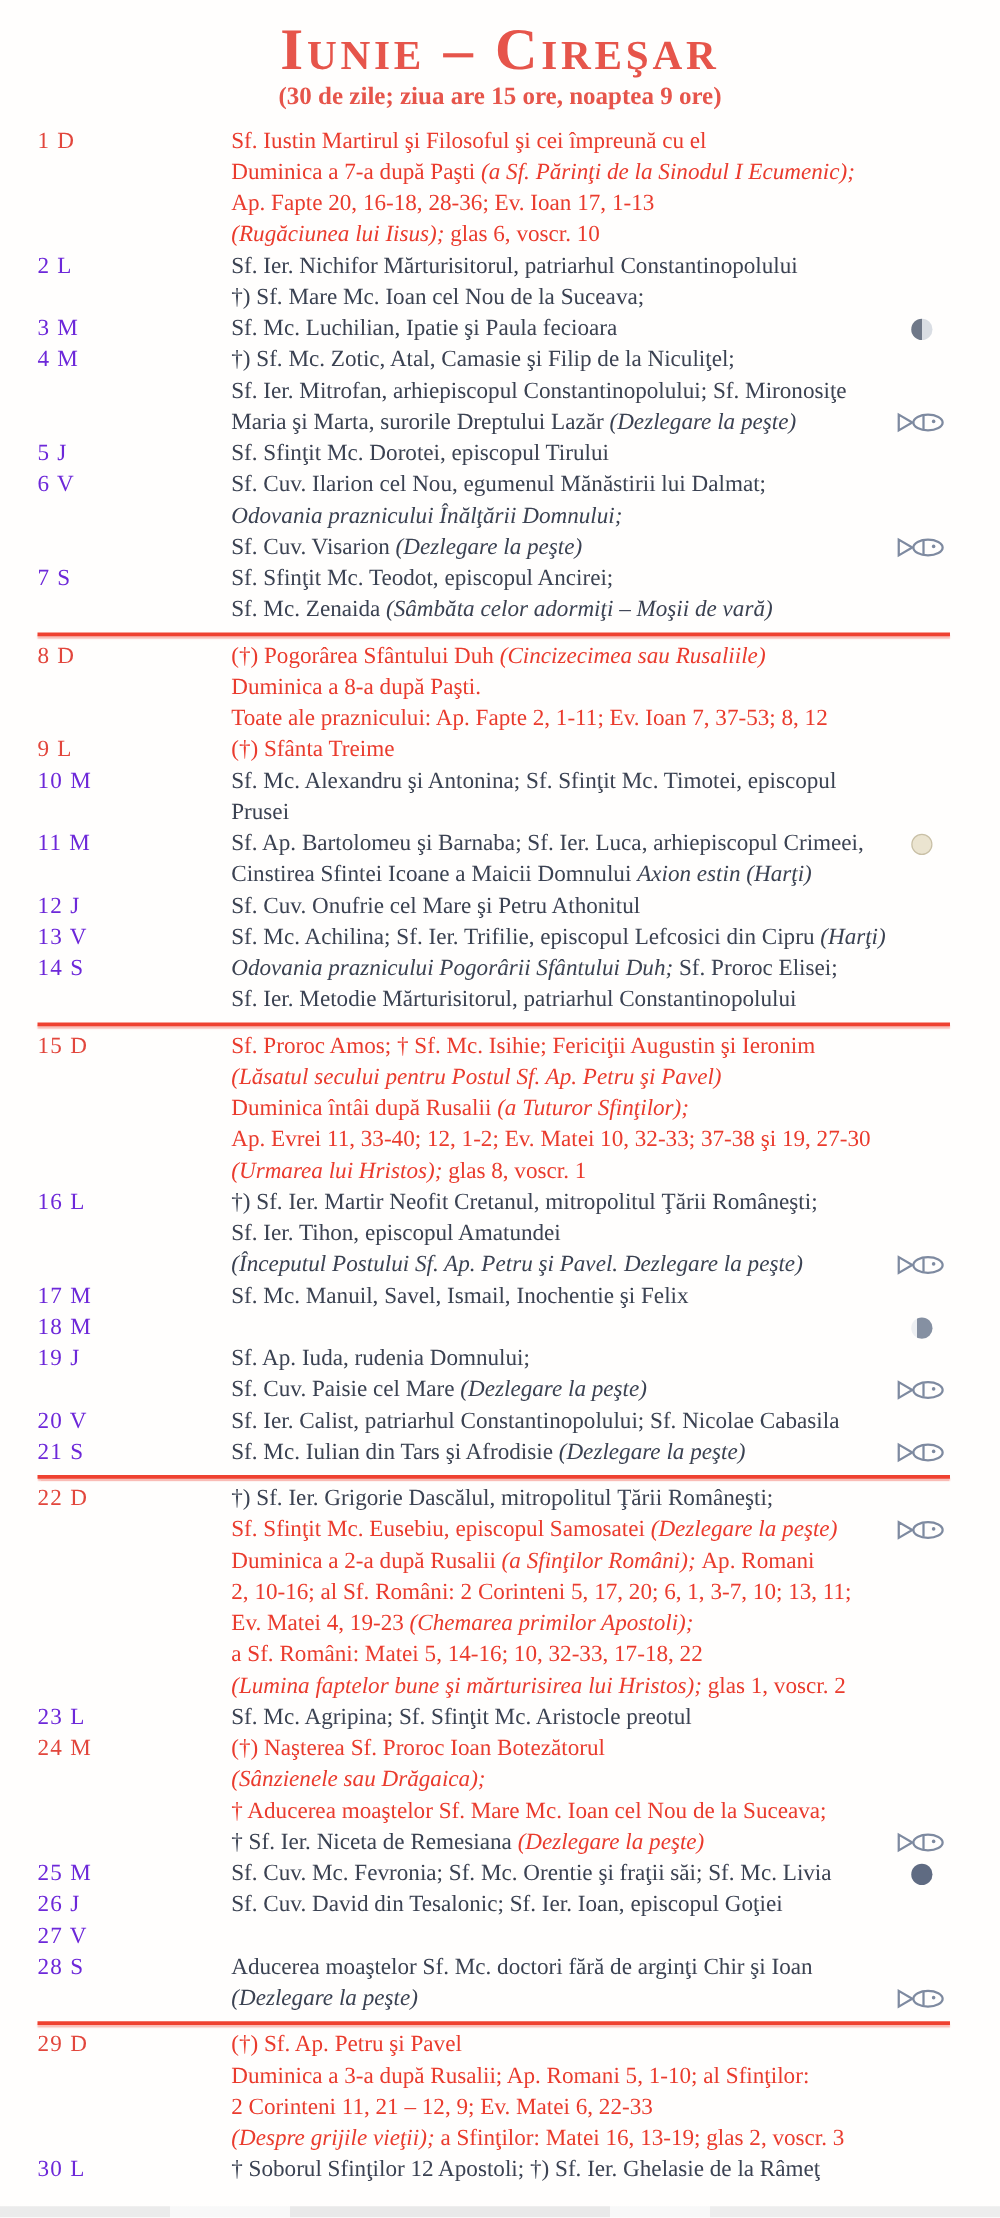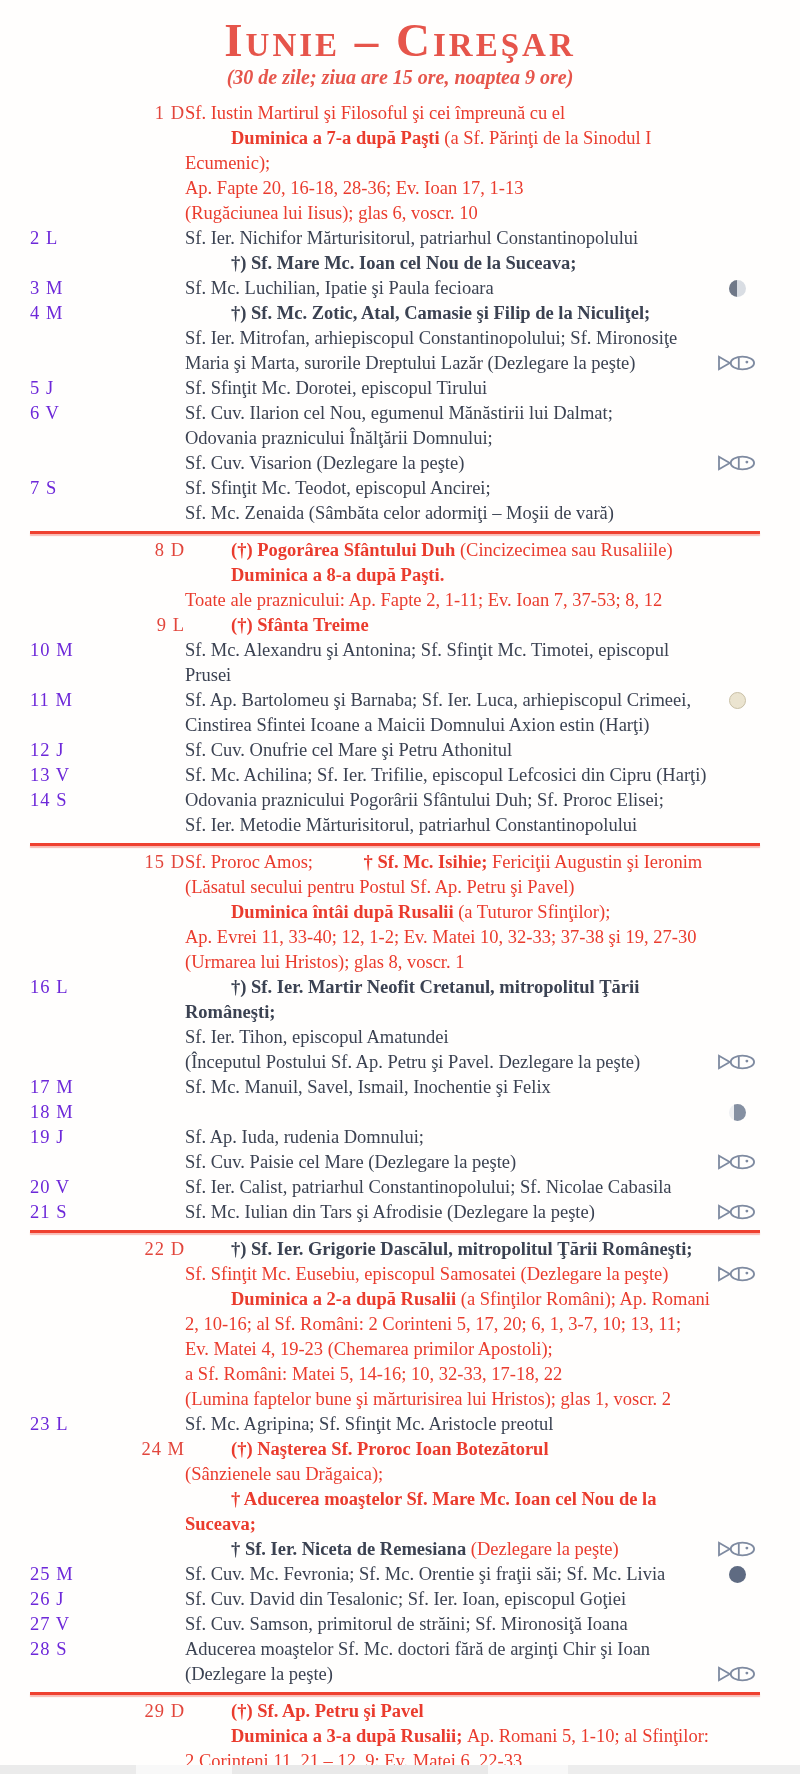--- a/index.html
+++ b/index.html
@@ -14,39 +14,38 @@
   .title {
     margin:0;
     font-variant:small-caps;
     font-weight:bold;
     font-size:47px;
     letter-spacing:3px;
     color:#e6554b;
     line-height:1.05;
   }
   .subtitle {
-    font-style:italic;
     font-weight:bold;
     font-size:20px;
     color:#e6554b;
     margin-top:1px;
   }
   main { margin-top:12px; padding:0 40px 0 30px; }
   .day-row { display:flex; align-items:flex-start; }
   .day-label {
     flex:0 0 155px; width:155px;
     font-size:18.5px; line-height:25px;
     color:#6d28d9;
     letter-spacing:1px;
   }
-  .day-label.red { color:#e2463c;text-align:right; }
+  .day-label.red { color:#e2463c; }
   .day-body { flex:1; min-width:0; }
   .line { position:relative; font-size:18.5px; line-height:25px; padding-right:50px; }
-  .b { font-weight:bold;margin-left:46px; }
-  .i { }
+  .b { font-weight:normal; }
+  .i { font-style:italic; }
   .red { color:#ea3b2d; }
   .sep {
     height:3px; background:#ef4130;
     box-shadow:0 2px 1px rgba(239,65,48,.35);
     margin:5px 0 4px 0;
   }
   .icon { position:absolute; right:0; display:inline-block; }
   .fish-icon { top:3px; width:42px; height:18px; right:2px; }
   .moon { width:17px; height:17px; border-radius:50%; top:4px; right:14px; }
   .moon-last-quarter-icon { background:linear-gradient(90deg,#6f7888 0 50%, #d9dde3 50% 100%); }
@@ -299,23 +298,20 @@
         </div>
       </div>
       <div class="day-row">
         <div class="day-label">26 J</div>
         <div class="day-body">
           <div class="line"><span>Sf. Cuv. David din Tesalonic; Sf. Ier. Ioan, episcopul Goţiei</span></div>
         </div>
       </div>
       <div class="day-row">
         <div class="day-label">27 V</div>
-        <div class="day-body">
-          <div class="line"><span>Sf. Cuv. Samson, primitorul de străini; Sf. Mironosiţă Ioana</span></div>
-        </div>
       </div>
       <div class="day-row">
         <div class="day-label">28 S</div>
         <div class="day-body">
           <div class="line"><span>Aducerea moaştelor Sf. Mc. doctori fără de arginţi Chir şi Ioan</span></div>
           <div class="line"><span class="i">(Dezlegare la peşte)</span><span class="icon fish-icon"><svg viewBox="0 0 44 20" width="42" height="18" xmlns="http://www.w3.org/2000/svg">
                 <g fill="none" stroke="#7e8aa0" stroke-width="2">
                   <path d="M14 10 L2 3 L2 17 Z"></path>
                   <ellipse cx="28" cy="10" rx="13" ry="7"></ellipse>
                   <path d="M24 4 L24 16"></path>

